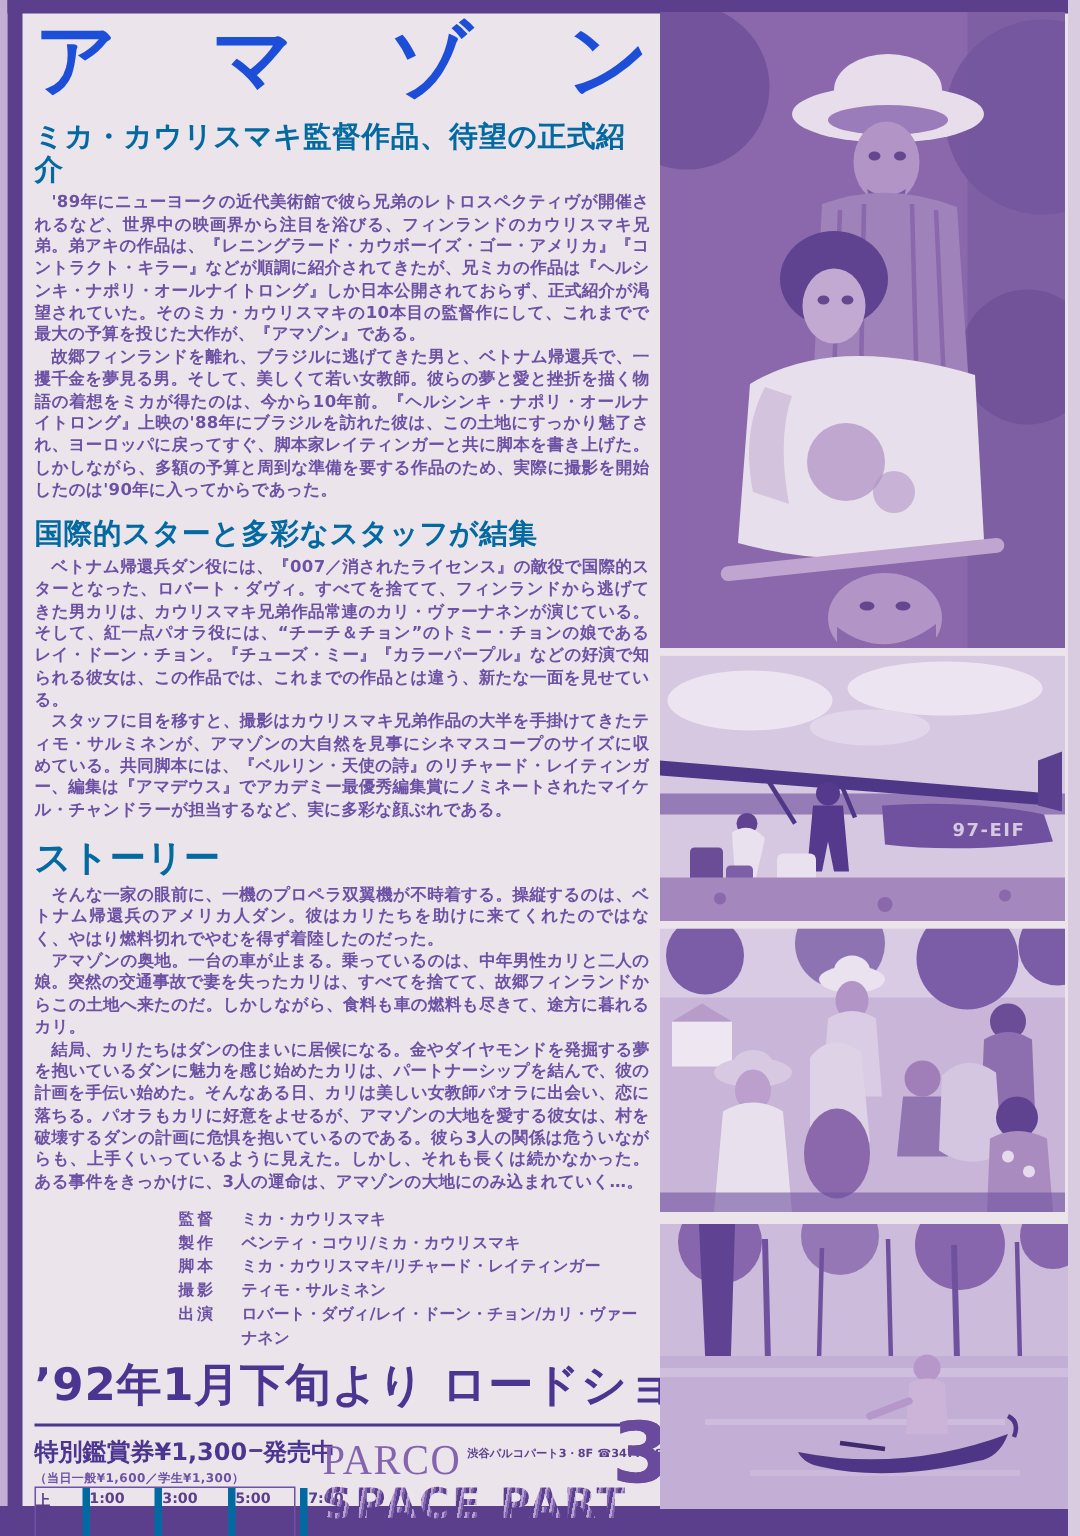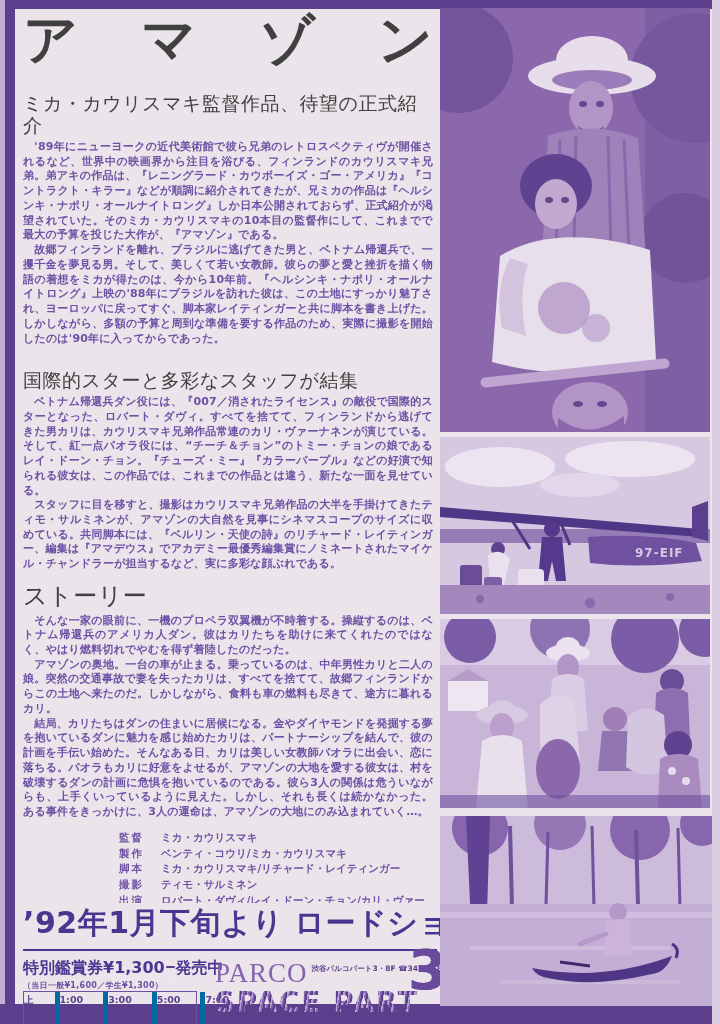--- a/index.html
+++ b/index.html
@@ -21,26 +21,26 @@
   .strip.left{left:5px;top:0;width:10px;height:1024px;}
   .strip.bottom{left:0;top:1004px;width:720px;height:20px;}
   .strip.right{left:712px;top:0;width:8px;height:1024px;background:#d9cce0;}
 
   
   .text-col{
     position:absolute;left:23px;top:11px;width:410px;height:892px;
     overflow:hidden;color:#6d51a5;
   }
   .movie-title{
-    font-size:54px;font-weight:bold;color:#404040;line-height:1.08;
+    font-size:54px;font-weight:bold;color:#1d4ed8;line-height:1.08;
     text-align:justify;text-align-last:justify;margin:0 0 6px 0;
   }
   h2.sec{
-    font-size:19px;font-weight:normal;color:#404040;
-    margin:24px 0 3px 0;letter-spacing:.5px;line-height:1.15;
+    font-size:19px;font-weight:bold;color:#0369a1;
+    margin:12px 0 3px 0;letter-spacing:.5px;line-height:1.15;
   }
   h2.sec.big{font-size:24px;margin-top:11px;}
   .text-col p{
     margin:0;font-size:11px;line-height:1.34;letter-spacing:.2px;
     text-align:justify;font-weight:600;color:#6d51a5;
   }
   .credits{margin:10px 0 0 96px;font-size:10.5px;line-height:1.5;font-weight:600;}
   .credit-row{display:flex;}
   .credit-row .cl{width:30px;flex:none;margin-right:12px;letter-spacing:2px;}
 

